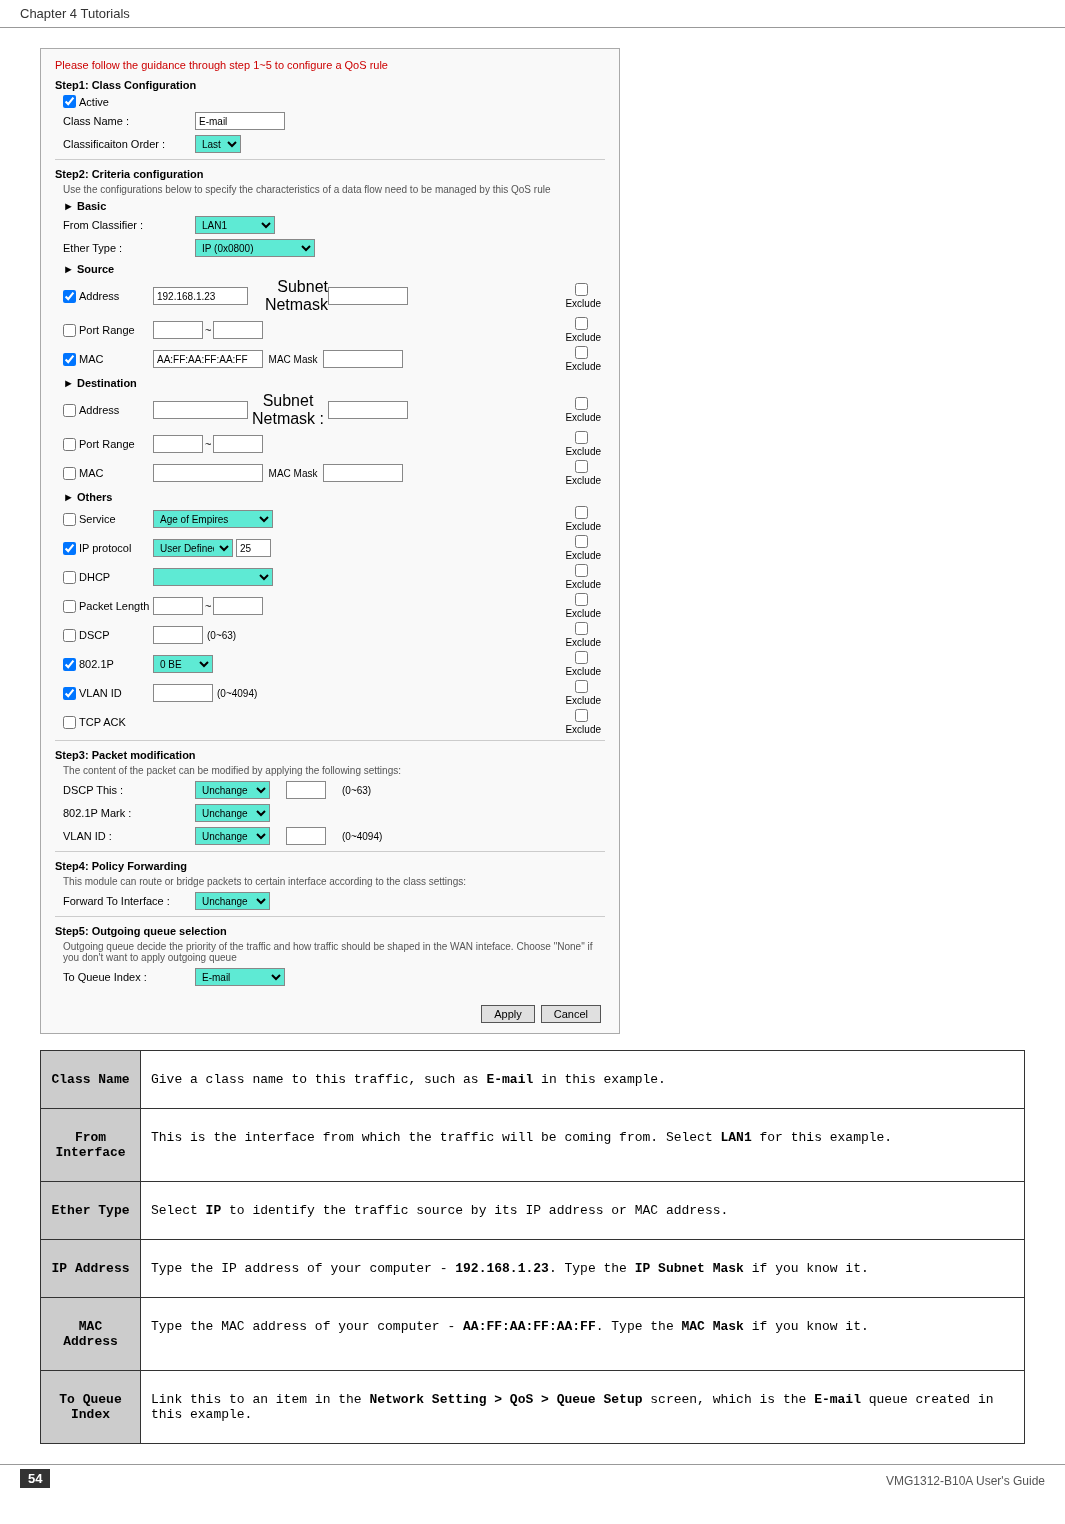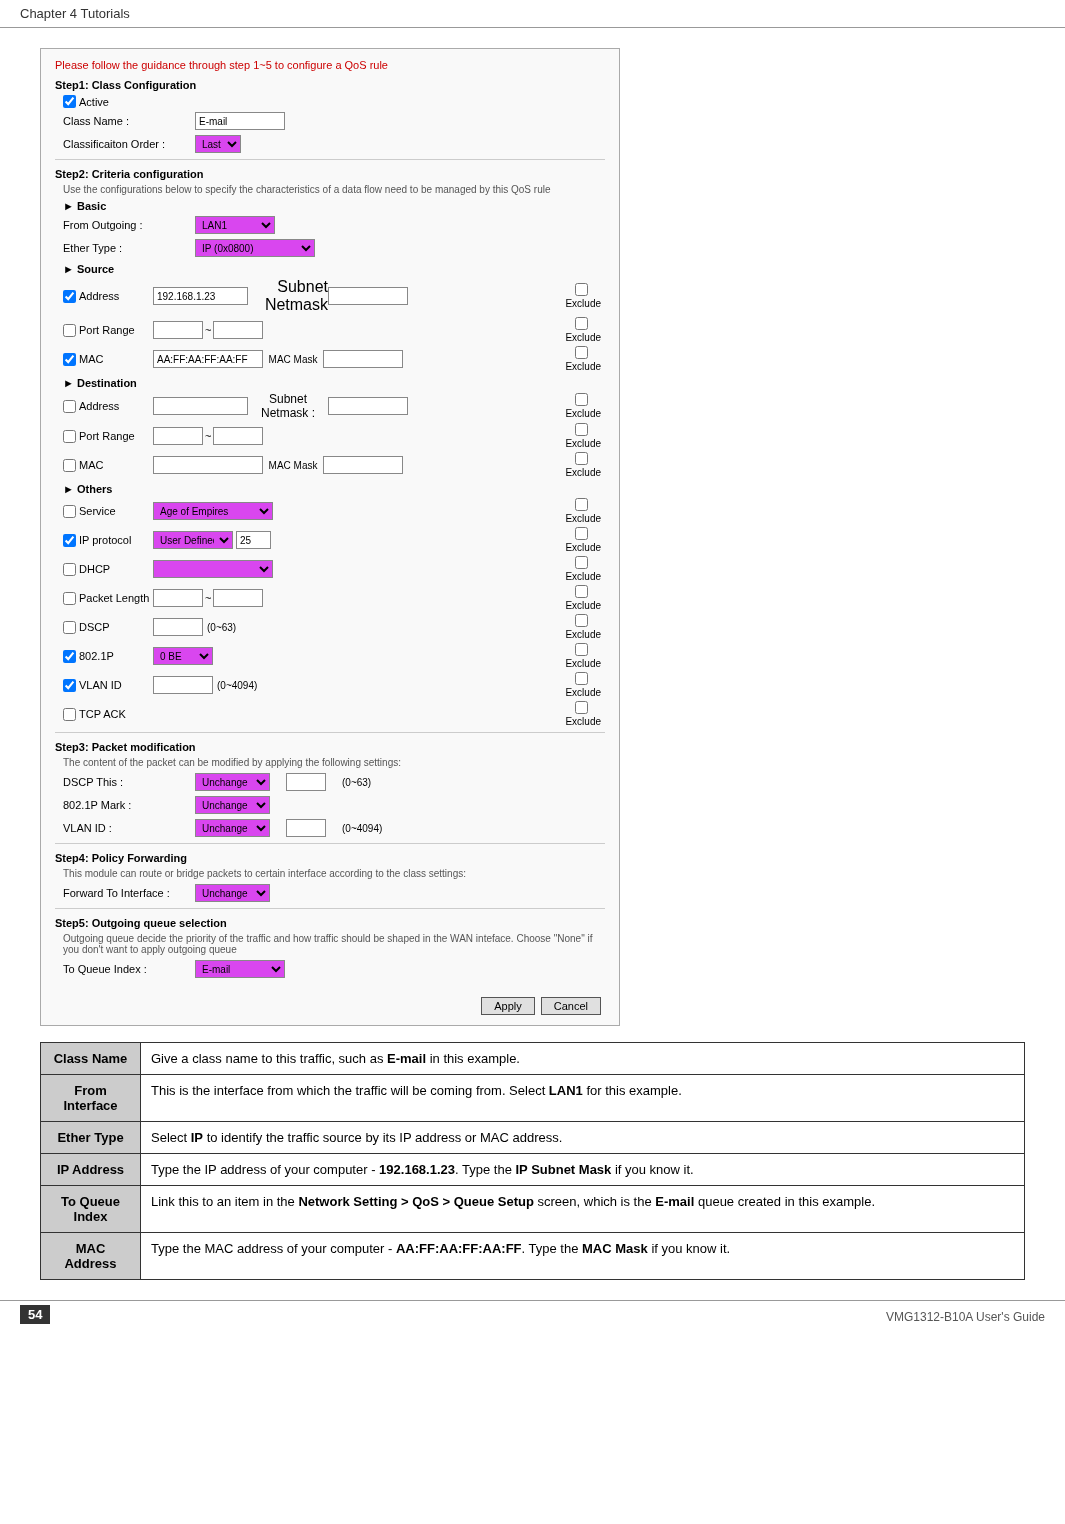--- a/index.html
+++ b/index.html
@@ -74,21 +74,21 @@
       border: 1px solid #888;
       height: 18px;
       font-size: 10px;
       padding: 0 3px;
     }
     .form-select {
       border: 1px solid #888;
       height: 18px;
       font-size: 10px;
       padding: 0 2px;
-      background: #d946ef;
+      background: #5eead4;
     }
     .checkbox-label {
       display: flex;
       align-items: center;
       font-size: 11px;
       gap: 3px;
     }
     .exclude-label {
       font-size: 10px;
       margin-left: 4px;
@@ -129,22 +129,23 @@
 
     
     .info-table {
       width: 100%;
       border-collapse: collapse;
       margin-top: 16px;
       font-size: 13px;
     }
     .info-table th, .info-table td {
       border: 1px solid #333;
-      padding: 8px 10px;
+      padding: 21px 10px;
       vertical-align: top;
+      font-family: Liberation Mono, monospace;
     }
     .info-table th {
       background: #ccc;
       font-weight: bold;
       width: 100px;
     }
     .info-table td b { font-weight: bold; }
 
     
     .page-footer {
@@ -217,21 +218,21 @@
       </div>
 
       <hr class="divider">
 
       <div class="section-header">Step2: Criteria configuration</div>
       <div class="step-section-text">Use the configurations below to specify the characteristics of a data flow need to be managed by this QoS rule</div>
 
       <div class="bullet-header">► Basic</div>
 
       <div class="form-row">
-        <span class="form-label">From Outgoing :</span>
+        <span class="form-label">From Classifier :</span>
         <select class="form-select" style="width:80px">
           <option>LAN1</option>
           <option>LAN2</option>
           <option>WAN</option>
         </select>
       </div>
       <div class="form-row">
         <span class="form-label">Ether Type :</span>
         <select class="form-select" style="width:120px">
           <option>IP (0x0800)</option>
@@ -285,21 +286,21 @@
       </div>
 
       <div class="bullet-header">► Destination</div>
 
       <div class="sd-row">
         <label class="checkbox-label" style="width:90px">
           <input type="checkbox" style="">
           <span>Address</span>
         </label>
         <input class="form-input" style="width: 95px;" type="text" value="">
-        <span style="width:80px;text-align:center;font-size:12px">Subnet Netmask :</span>
+        <span style="width:80px;text-align:center;font-size:16px">Subnet Netmask :</span>
         <input class="form-input" style="width: 80px;" type="text" value="">
         <div class="exclude-group">
           <input type="checkbox" style="">
           <span class="exclude-label">Exclude</span>
         </div>
       </div>
 
       <div class="sd-row">
         <label class="checkbox-label" style="width:90px">
           <input type="checkbox" style="">
@@ -531,26 +532,26 @@
         </tr>
         <tr>
           <th>Ether Type</th>
           <td>Select <b>IP</b> to identify the traffic source by its IP address or MAC address.</td>
         </tr>
         <tr>
           <th>IP Address</th>
           <td>Type the IP address of your computer - <b>192.168.1.23</b>. Type the <b>IP Subnet Mask</b> if you know it.</td>
         </tr>
         <tr>
+          <th>MAC Address</th>
+          <td>Type the MAC address of your computer - <b>AA:FF:AA:FF:AA:FF</b>. Type the <b>MAC Mask</b> if you know it.</td>
+        </tr>
+        <tr>
           <th>To Queue Index</th>
           <td>Link this to an item in the <b>Network Setting &gt; QoS &gt; Queue Setup</b> screen, which is the <b>E-mail</b> queue created in this example.</td>
-        </tr>
-        <tr>
-          <th>MAC Address</th>
-          <td>Type the MAC address of your computer - <b>AA:FF:AA:FF:AA:FF</b>. Type the <b>MAC Mask</b> if you know it.</td>
         </tr>
       </tbody>
     </table>
 
   </div>
 
   <div class="page-footer">
     <span class="page-num">54</span>
     <span class="footer-brand">VMG1312-B10A User's Guide</span>
   </div>

